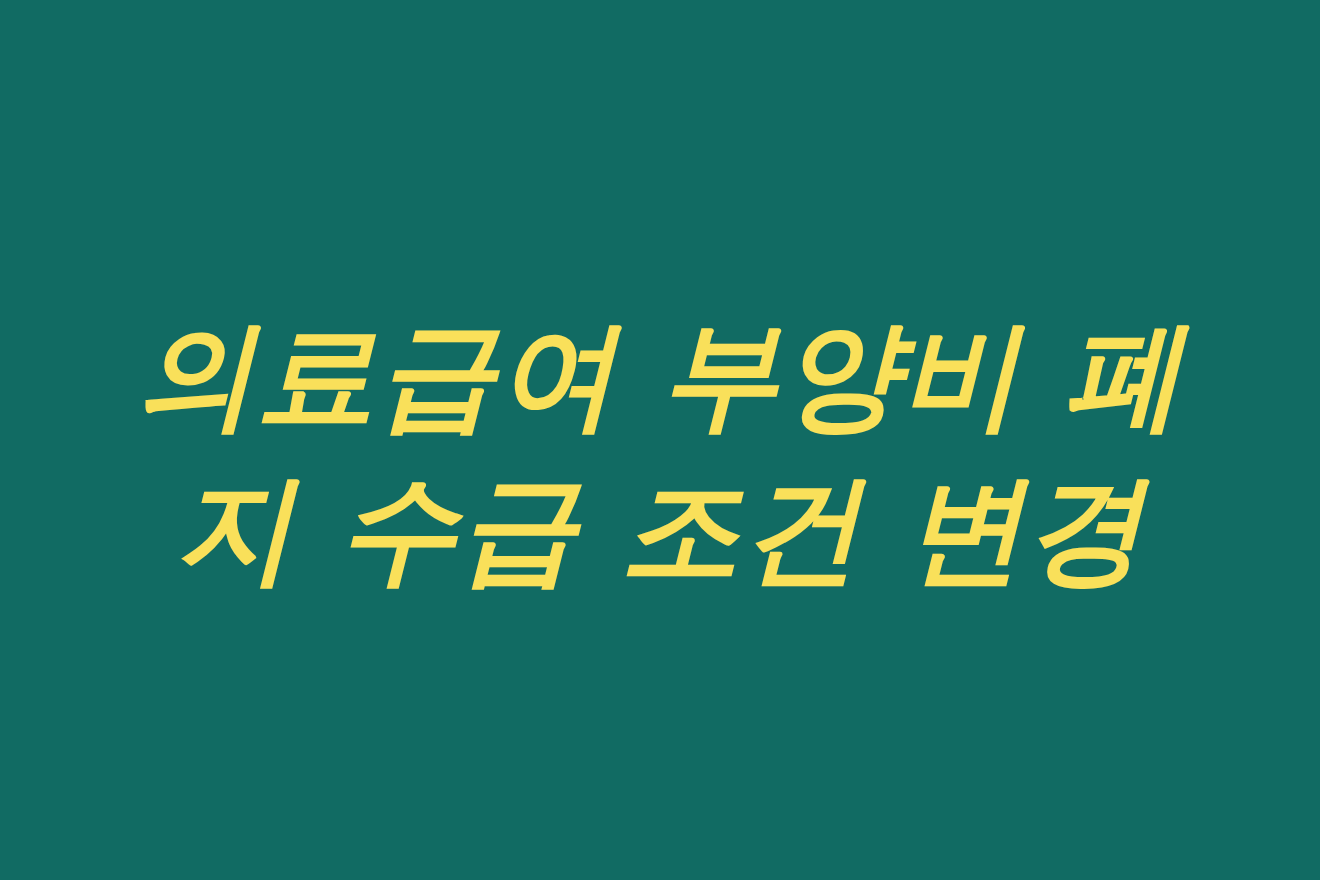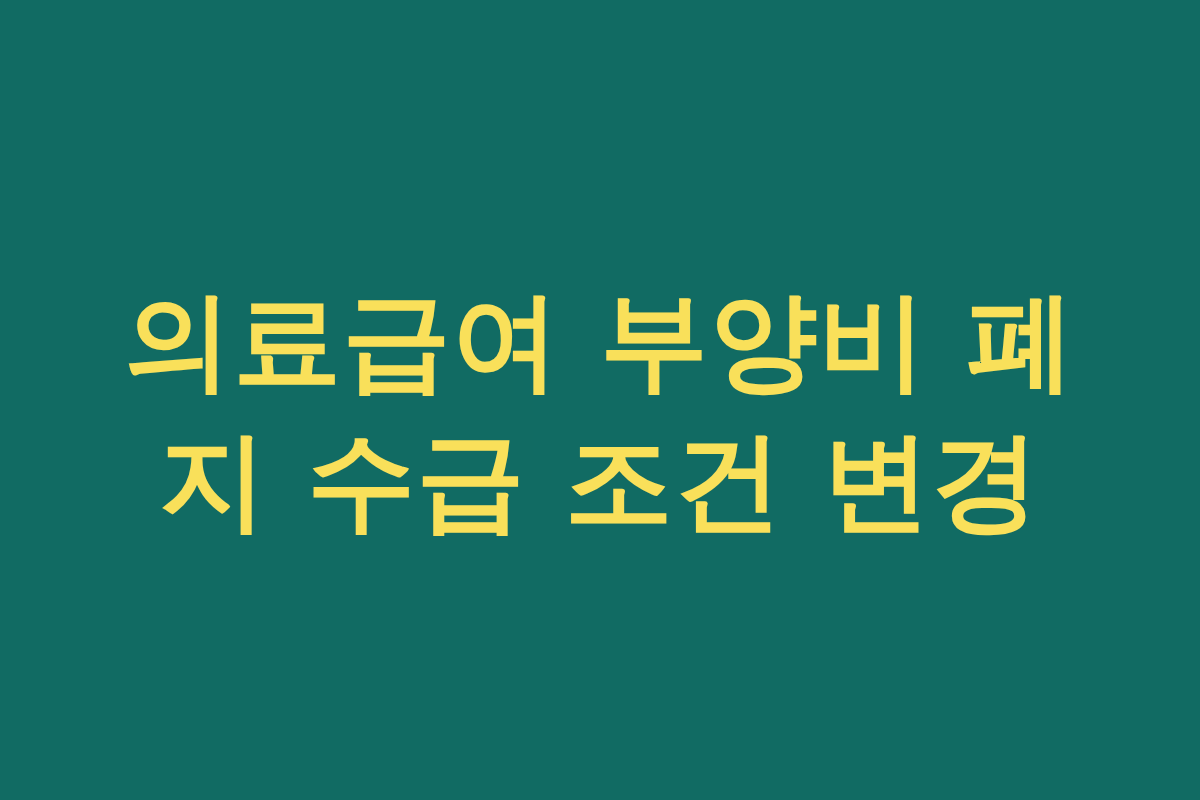--- a/index.html
+++ b/index.html
@@ -40,20 +40,21 @@
     color: #f9e05a;
     font-family: "DejaVu Sans", "Liberation Sans", sans-serif;
     font-size: 108px;
     font-weight: 700;
     line-height: 1.30;
     letter-spacing: 0.012em;
     word-break: break-all;
     overflow-wrap: anywhere;
     white-space: normal;
     text-rendering: geometricPrecision;
+    font-style: italic;
   }
 </style>
 </head>
 <body>
 
 <div class="thumbnail-canvas" style="background: rgb(17, 107, 99);">
 
   <div class="headline-block">
     <h1 class="headline-text" style="color: rgb(249, 224, 90);">의료급여 부양비 폐지 수급 조건 변경</h1>
   </div>

